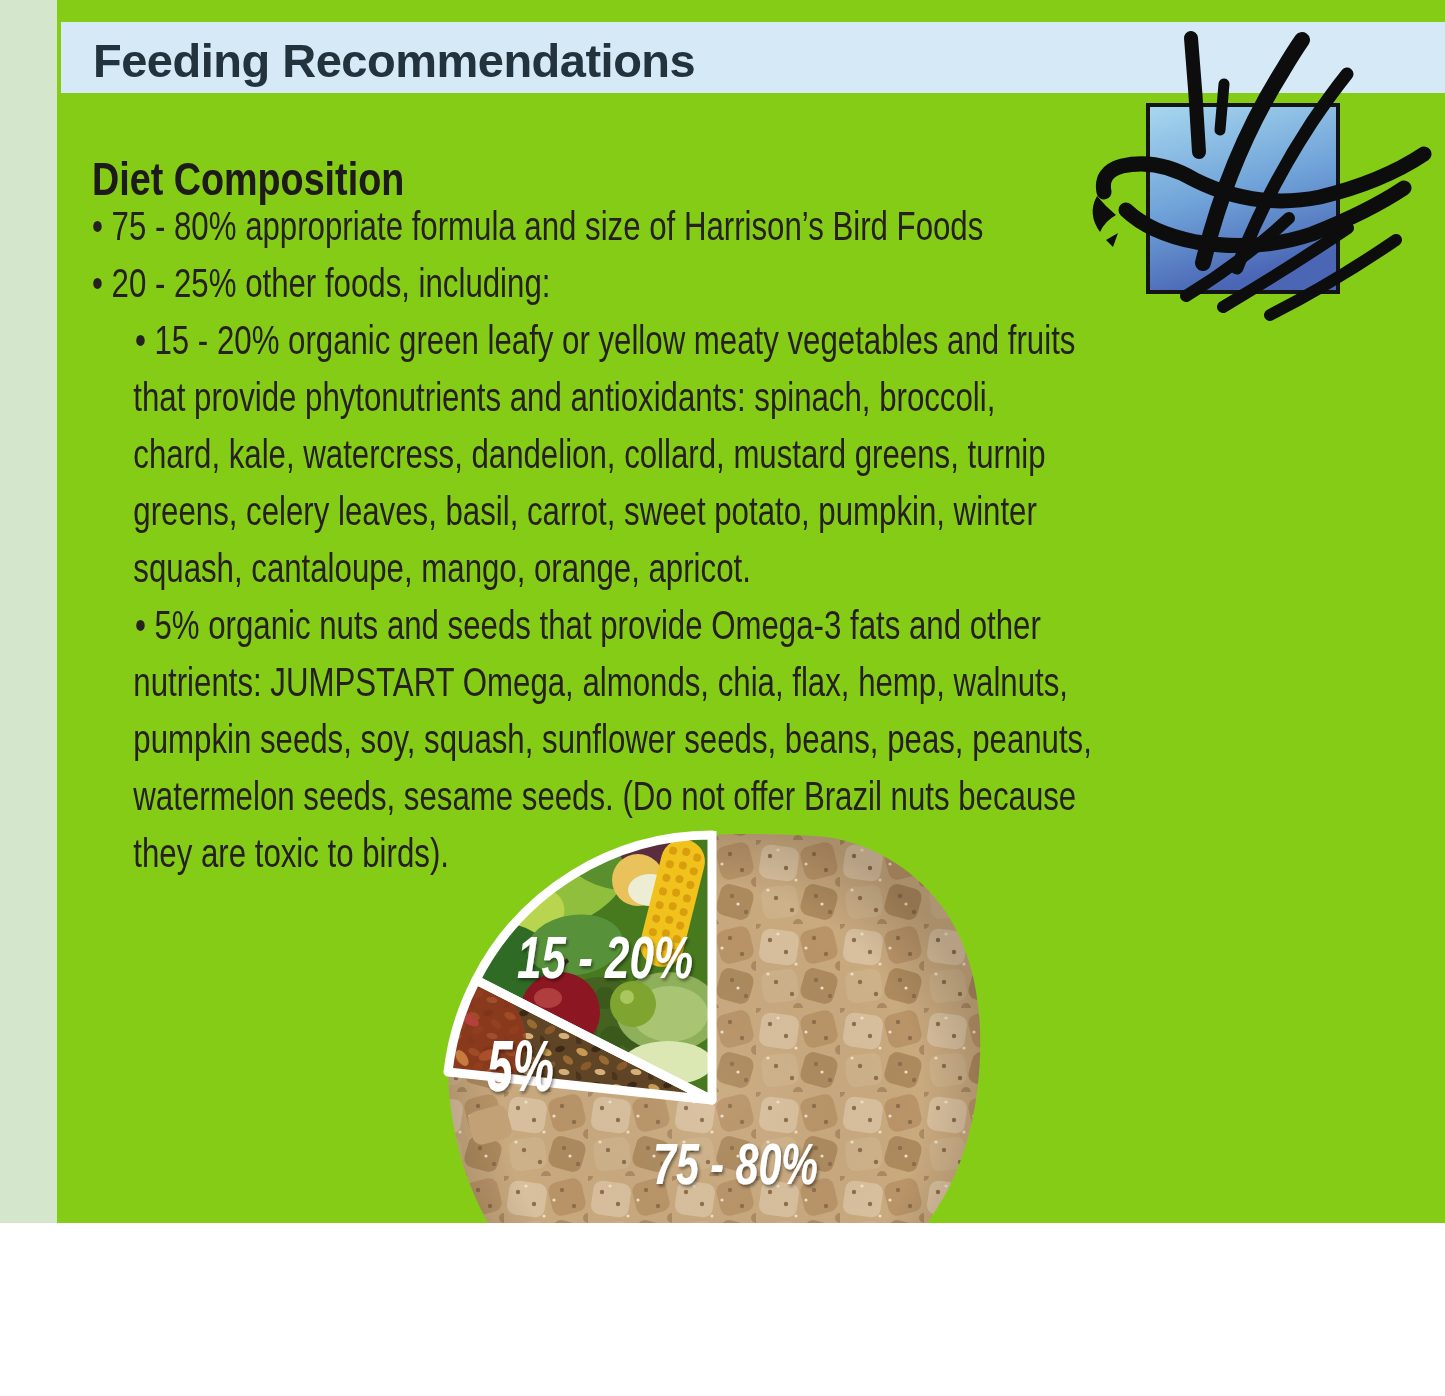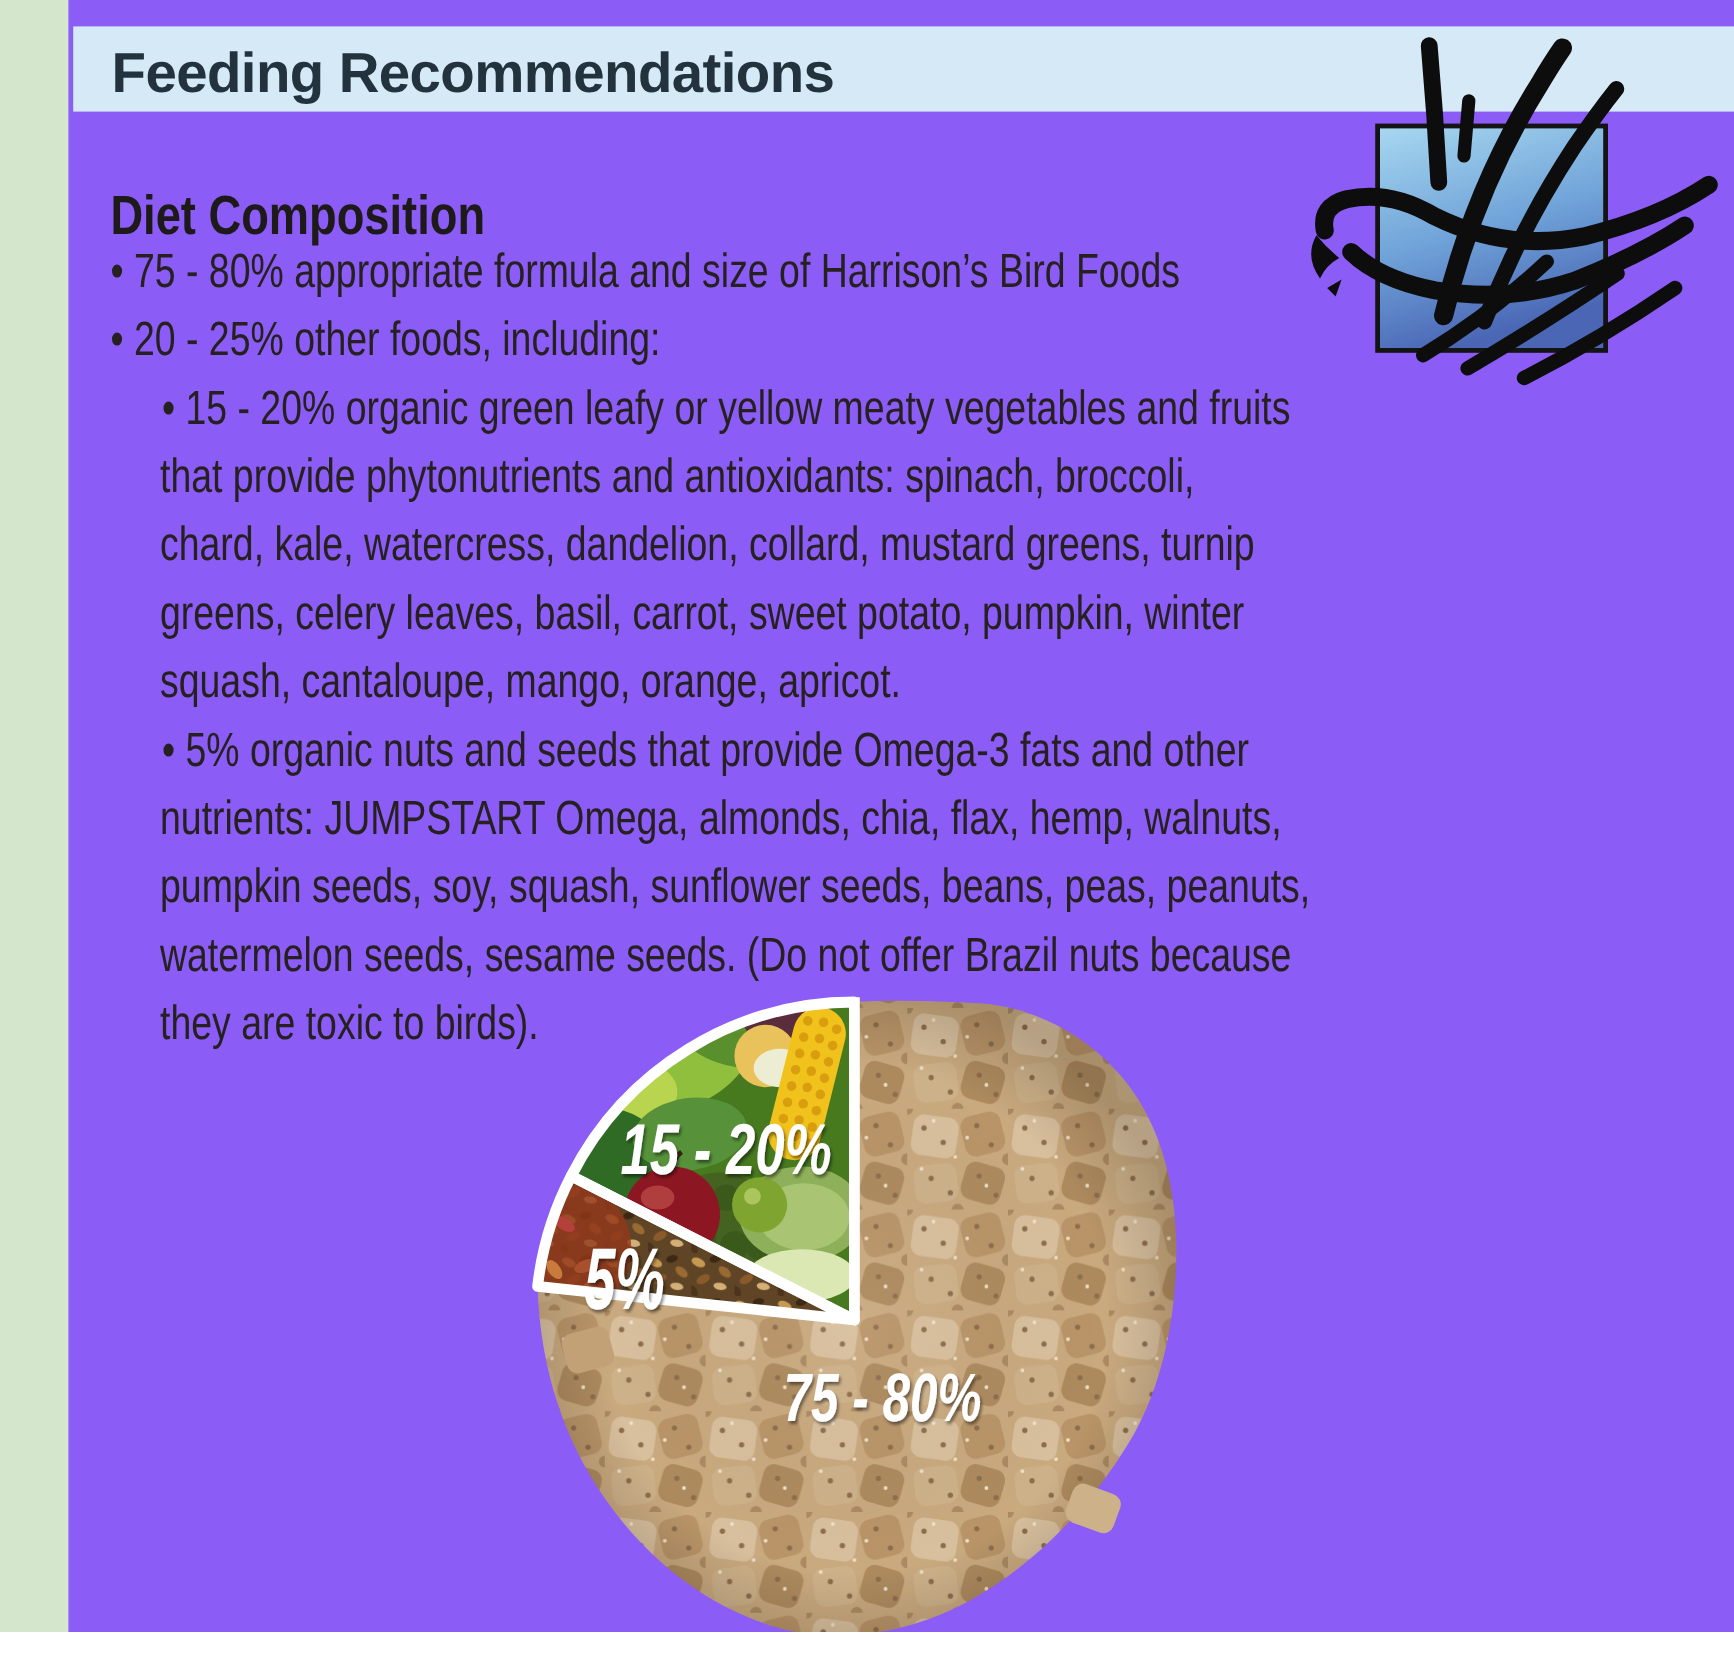--- a/index.html
+++ b/index.html
@@ -1,17 +1,17 @@
 <!DOCTYPE html>
 <html><head>
 <meta charset="utf-8">
 <style>
   html,body{margin:0;padding:0;}
   body{width:1445px;height:1396px;background:#ffffff;font-family:"Liberation Sans",sans-serif;}
-  .page{position:relative;width:1445px;height:1360px;background:#8b5cf6;overflow:hidden;}
+  .page{position:relative;width:1445px;height:1223px;background:#84cc16;overflow:hidden;}
   .stripe{position:absolute;left:0;top:0;width:57px;height:1396px;background:#d4e6cc;}
   .band{position:absolute;left:61px;top:22px;width:1384px;height:71px;background:#d6e9f7;}
   .title{position:absolute;left:93px;top:33px;font-size:47px;font-weight:bold;
          color:#22333e;letter-spacing:-0.5px;white-space:nowrap;}
   .heading{position:absolute;left:92px;top:152px;font-size:46px;font-weight:bold;
            color:#1d1a19;white-space:nowrap;transform:scaleX(0.82);transform-origin:0 0;}
   .bodytext{position:absolute;left:92px;top:198px;width:1400px;color:#262120;
             font-size:40px;line-height:57px;transform:scaleX(0.78);transform-origin:0 0;}
   .line{white-space:nowrap;}
   .line.sub{padding-left:55px;}

